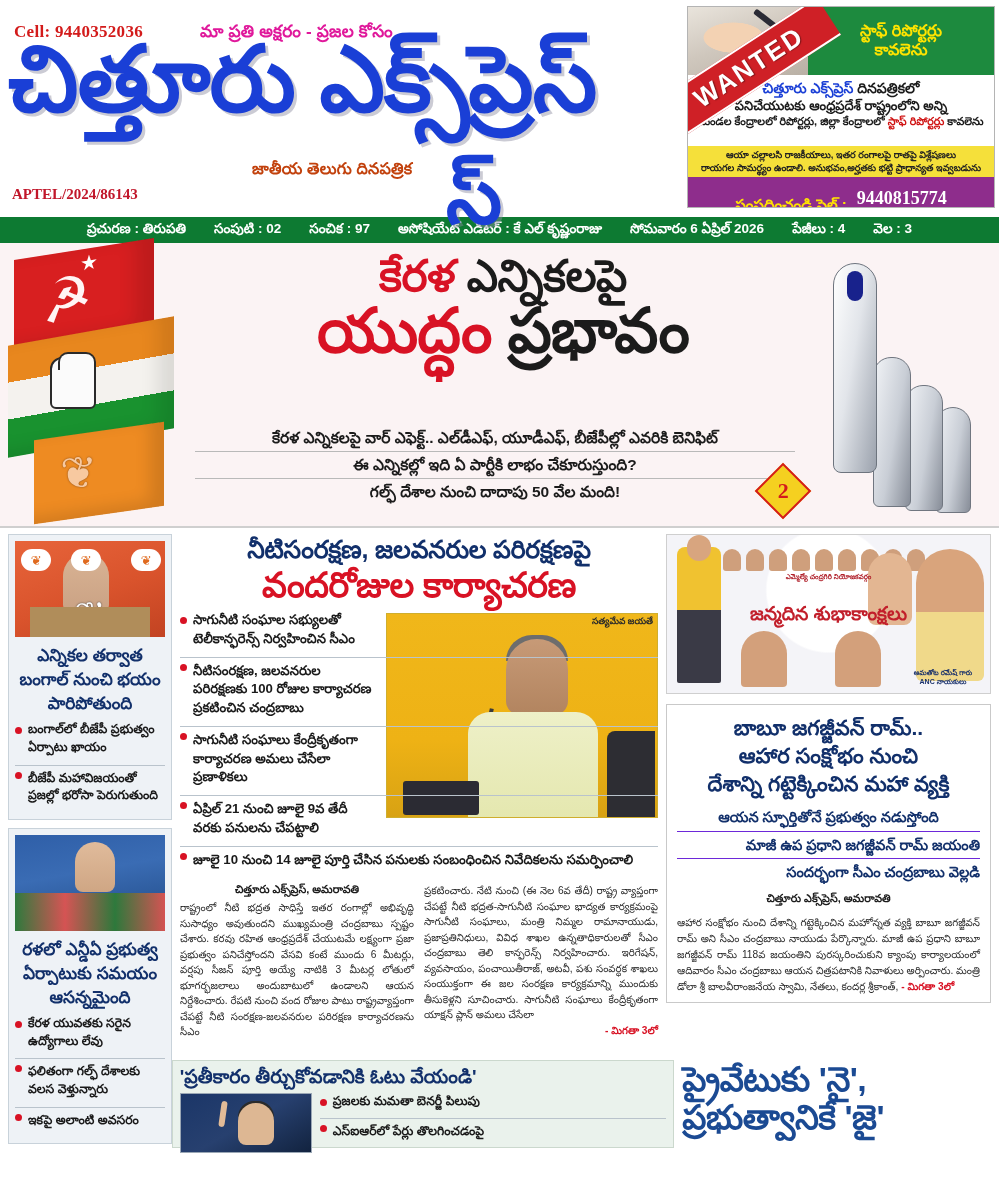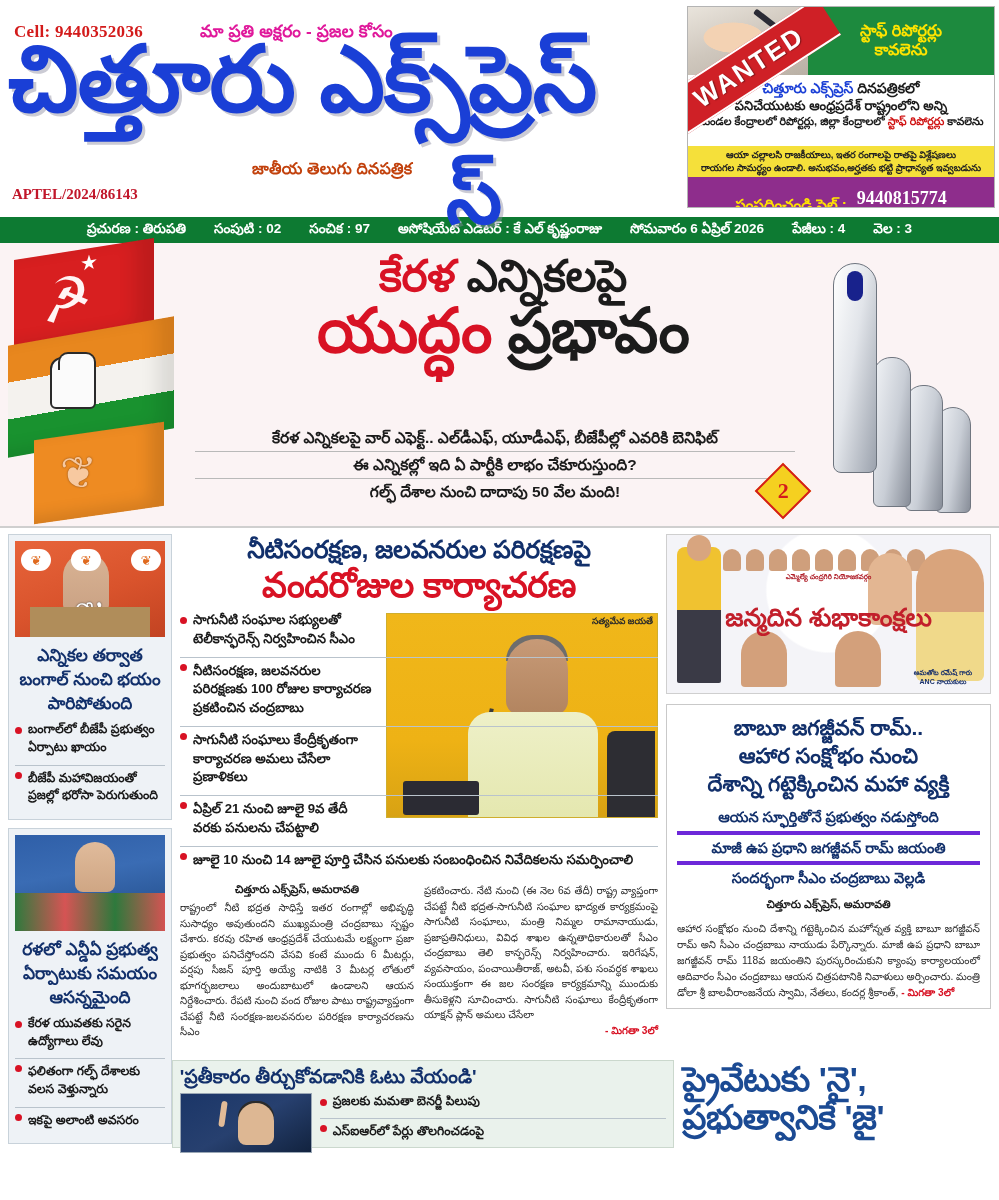--- a/index.html
+++ b/index.html
@@ -470,21 +470,21 @@
   .tdp-ad .tdp-t1 {
     position:absolute; left: 0; right:0; top: 38px;
     text-align:center; font-size: 7px; color:#b0202a; font-weight:bold;
   }
   .tdp-ad .tdp-t2 {
     position:absolute; left: 0; right:0; top: 47px;
     text-align:center; font-size: 15px; color:#1b3b8f; font-weight:bold;
   }
   .tdp-ad .tdp-t3 {
     position:absolute; left: 0; right:0; top: 68px;
-    text-align:center; font-size: 25px; color:#c21f2b; font-weight:bold;
+    text-align:center; font-size: 19px; color:#c21f2b; font-weight:bold;
   }
   .tdp-ad .person-l {
     position:absolute; left: 10px; top: 12px; width: 44px; height: 136px;
     background: linear-gradient(#f0c230 0 46%, #3a3a46 46% 100%);
     border-radius: 8px 8px 2px 2px;
   }
   .tdp-ad .person-l::before{
     content:""; position:absolute; left: 10px; top:-12px; width: 24px; height: 26px;
     border-radius: 12px; background:#d8a57f;
   }
@@ -523,21 +523,21 @@
   .rhead {
     text-align:center;
     font-size: 21px; font-weight: bold; color:#12306b;
     line-height: 1.34;
   }
   .rsubs { margin-top: 6px; text-align:center; }
   .rsubs div {
     font-size: 14.5px; font-weight: bold; color:#12306b;
     line-height: 1.4; padding: 3px 0;
   }
-  .rsubs div + div { border-top: 4px solid #6d28d9; }
+  .rsubs div + div { border-top: 1px solid #6d28d9; text-align: right; }
   .rbody {
     margin-top: 8px;
     font-size: 10.2px; line-height: 1.55; text-align: justify; color:#2a2a2a;
   }
 
   
   .bottom {
     display: flex;
     gap: 8px;
     padding: 4px 8px 0 8px;

